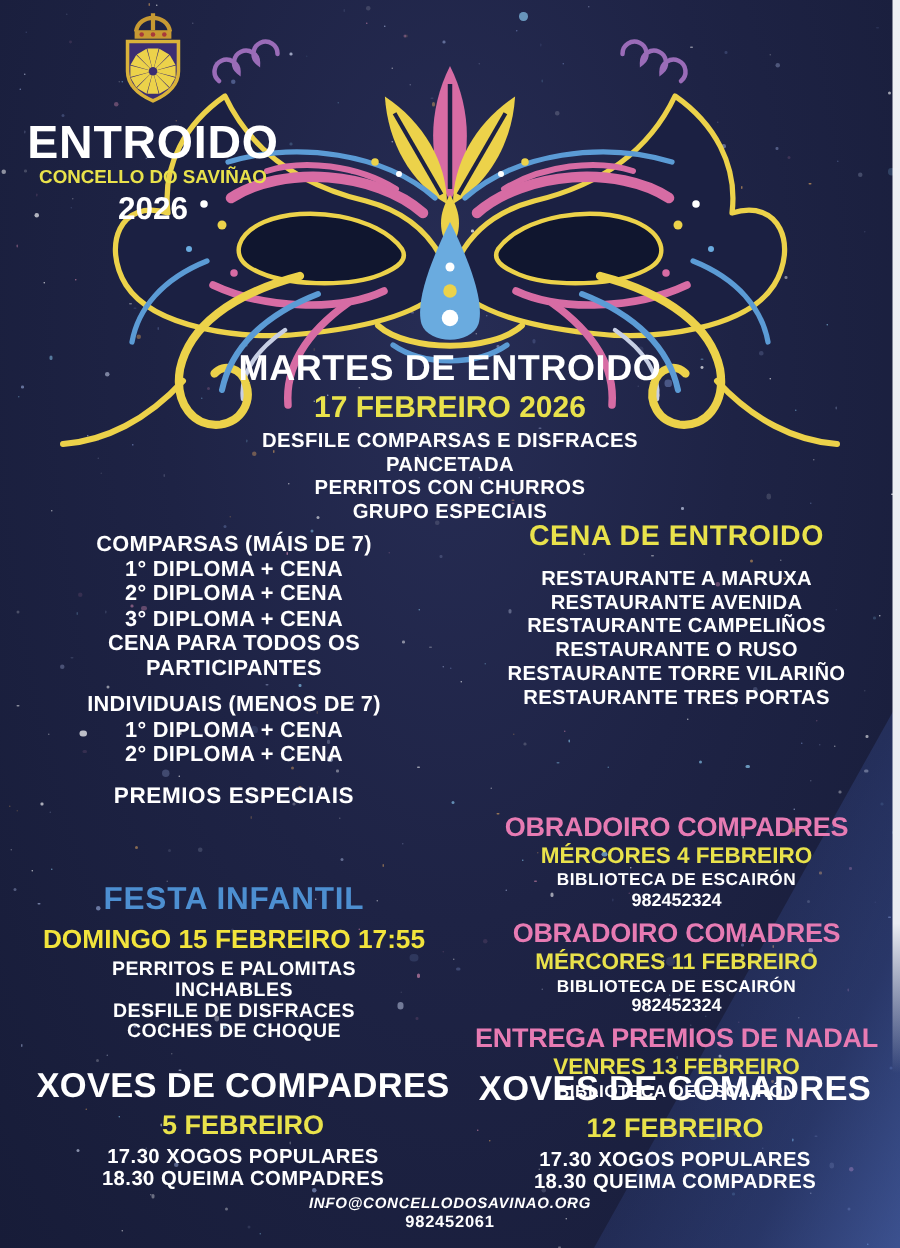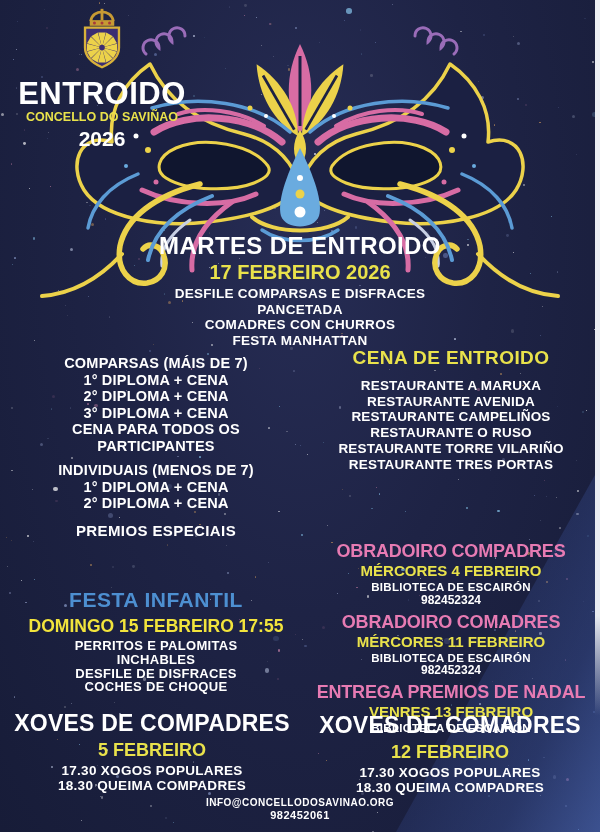--- a/index.html
+++ b/index.html
@@ -50,28 +50,28 @@
   .obra-date{font-size:15px;line-height:18px;margin-top:1px;}
   .obra-place{font-size:11.5px;line-height:12.5px;margin-top:1px;letter-spacing:0.3px;}
   .obra-phone{font-size:12px;line-height:13px;}
   
   #festa{left:8px;top:588px;width:296px;}
   .festa-title{font-size:21px;line-height:24px;letter-spacing:0.5px;}
   .festa-date{font-size:17.5px;line-height:20px;margin-top:4px;}
   .festa-lines{font-size:13px;line-height:13.8px;margin-top:3px;letter-spacing:0.3px;}
   
   .xoves{width:300px;}
-  #xoves-compadres{left:2px;top:710px;}
+  #xoves-compadres{left:12px;top:710px;}
   #xoves-comadres{left:300px;top:712px;}
   .xoves-title{font-size:23px;line-height:26px;letter-spacing:0.2px;}
   .xoves-date{font-size:18px;line-height:20px;margin-top:4px;}
   .xoves-lines{font-size:13.5px;line-height:14.5px;margin-top:4px;letter-spacing:0.3px;}
   
   #footer{left:0;top:797px;width:600px;}
-  .footer-email{font-size:10px;line-height:12px;letter-spacing:0.5px;}
+  .footer-email{font-size:10px;line-height:12px;letter-spacing:0.5px;font-style:italic;}
   .footer-phone{font-size:11px;line-height:13px;letter-spacing:0.5px;}
 </style>
 </head>
 <body>
 
 <div class="poster">
 
   <div id="speckles" class="layer">
       <div style="position: absolute; border-radius: 50%; pointer-events: none; left: 546.2px; top: 581.3px; width: 1.4px; height: 1.4px; background: rgb(217, 161, 94); opacity: 0.53;"></div>
       <div style="position: absolute; border-radius: 50%; pointer-events: none; left: 29.3px; top: 188.3px; width: 1px; height: 1px; background: rgb(255, 255, 255); opacity: 0.72;"></div>
@@ -553,22 +553,22 @@
     <div class="brand-sub c-yellow">CONCELLO DO SAVIÑAO</div>
     <div class="brand-year c-white">2026</div>
   </div>
 
   <div id="martes" class="block">
     <div class="martes-title c-white">MARTES DE ENTROIDO</div>
     <div class="martes-date c-yellow">17 FEBREIRO 2026</div>
     <div class="martes-lines c-white">
       <div>DESFILE COMPARSAS E DISFRACES</div>
       <div>PANCETADA</div>
-      <div>COMADRES CON CHURROS</div>
-      <div>FESTA MANHATTAN</div>
+      <div>PERRITOS CON CHURROS</div>
+      <div>GRUPO ESPECIAIS</div>
     </div>
   </div>
 
   <div id="premios" class="block">
     <div class="premios-group c-white">
       <div>COMPARSAS (MÁIS DE 7)</div>
       <div>1° DIPLOMA + CENA</div>
       <div>2° DIPLOMA + CENA</div>
       <div>3° DIPLOMA + CENA</div>
       <div>CENA PARA TODOS OS</div>

